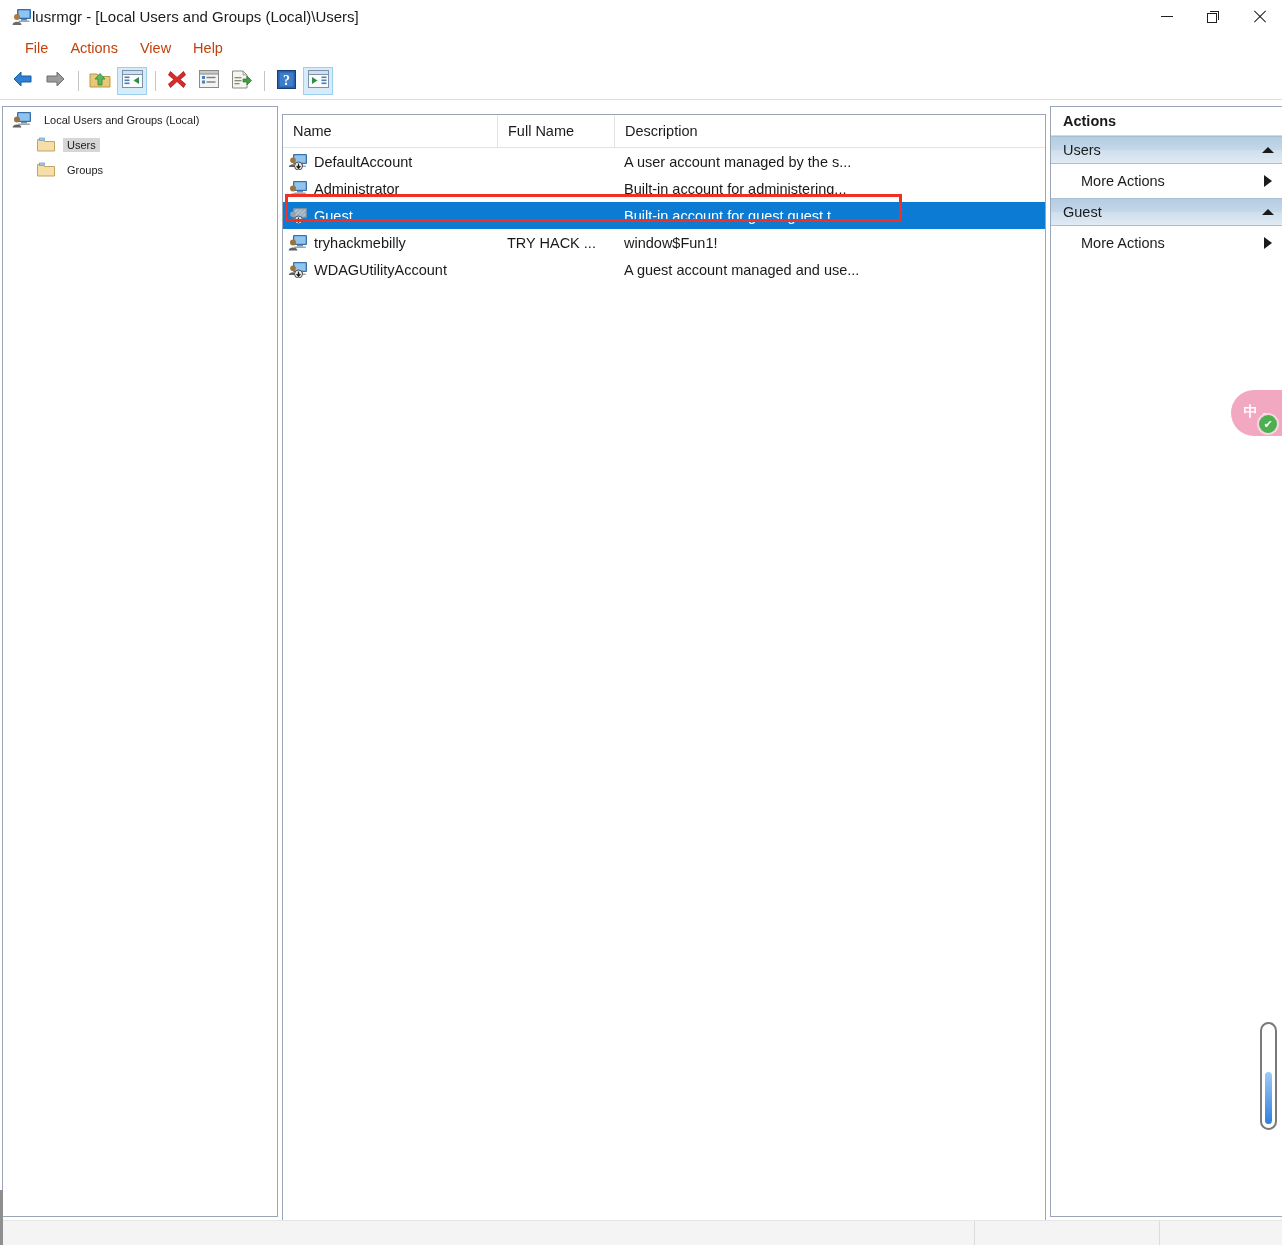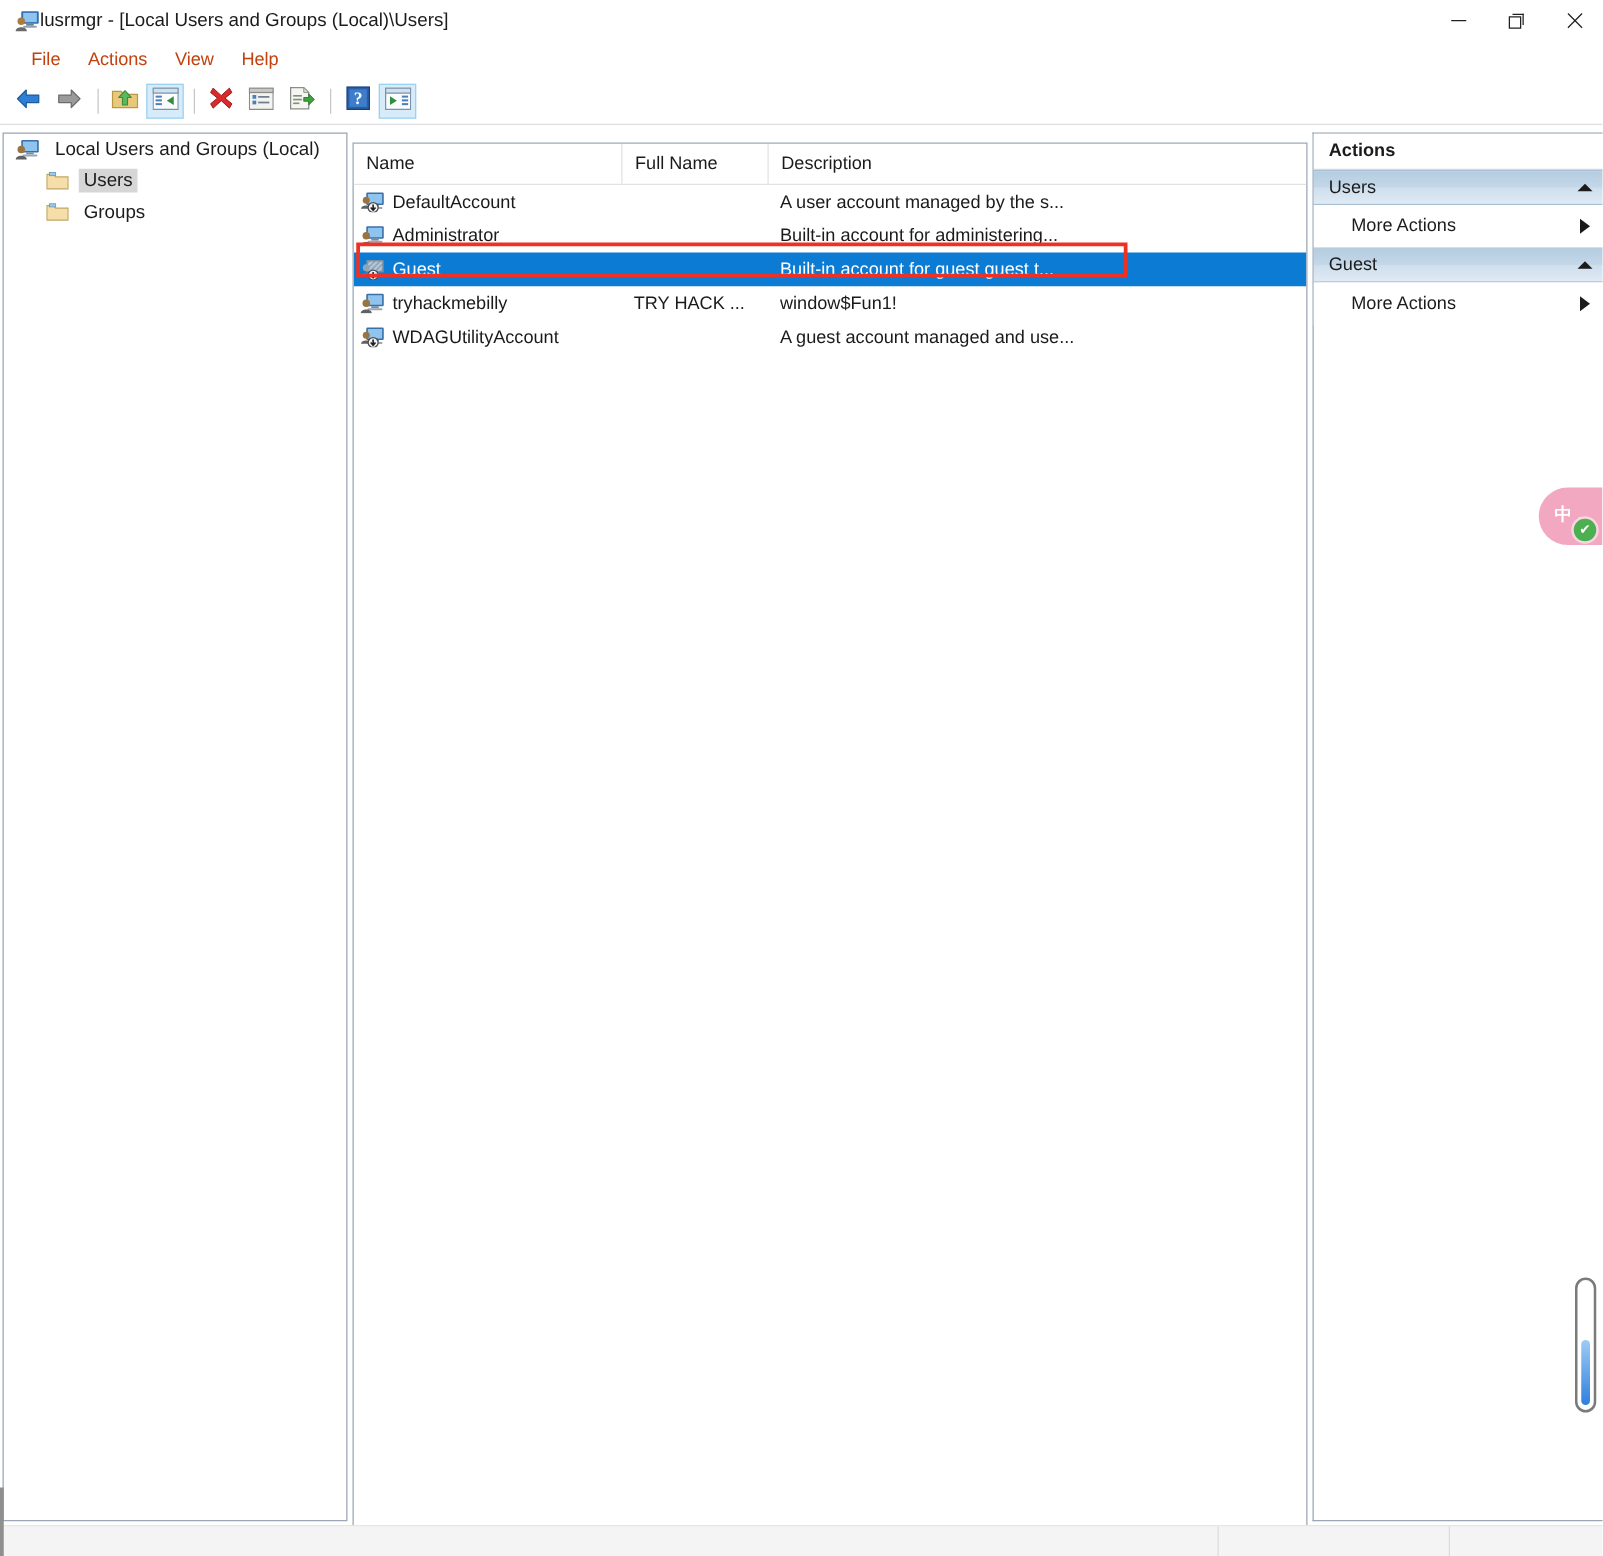--- a/index.html
+++ b/index.html
@@ -159,21 +159,21 @@
     align-items: center;
     height: 25px;
     padding-left: 8px;
     cursor: default;
     white-space: nowrap;
   }
   .tree-row.root { padding-left: 9px; }
   .tree-row.child { padding-left: 34px; }
   .tree-label {
     margin-left: 8px;
-    font-size: 15px;
+    font-size: 11px;
     color: #1b1b1b;
     padding: 1px 4px;
   }
   .tree-row.selected .tree-label {
     background: #d6d6d6;
   }
 
   
   .ico { flex: none; position: relative; }
   .ico-computer { width: 20px; height: 17px; }

